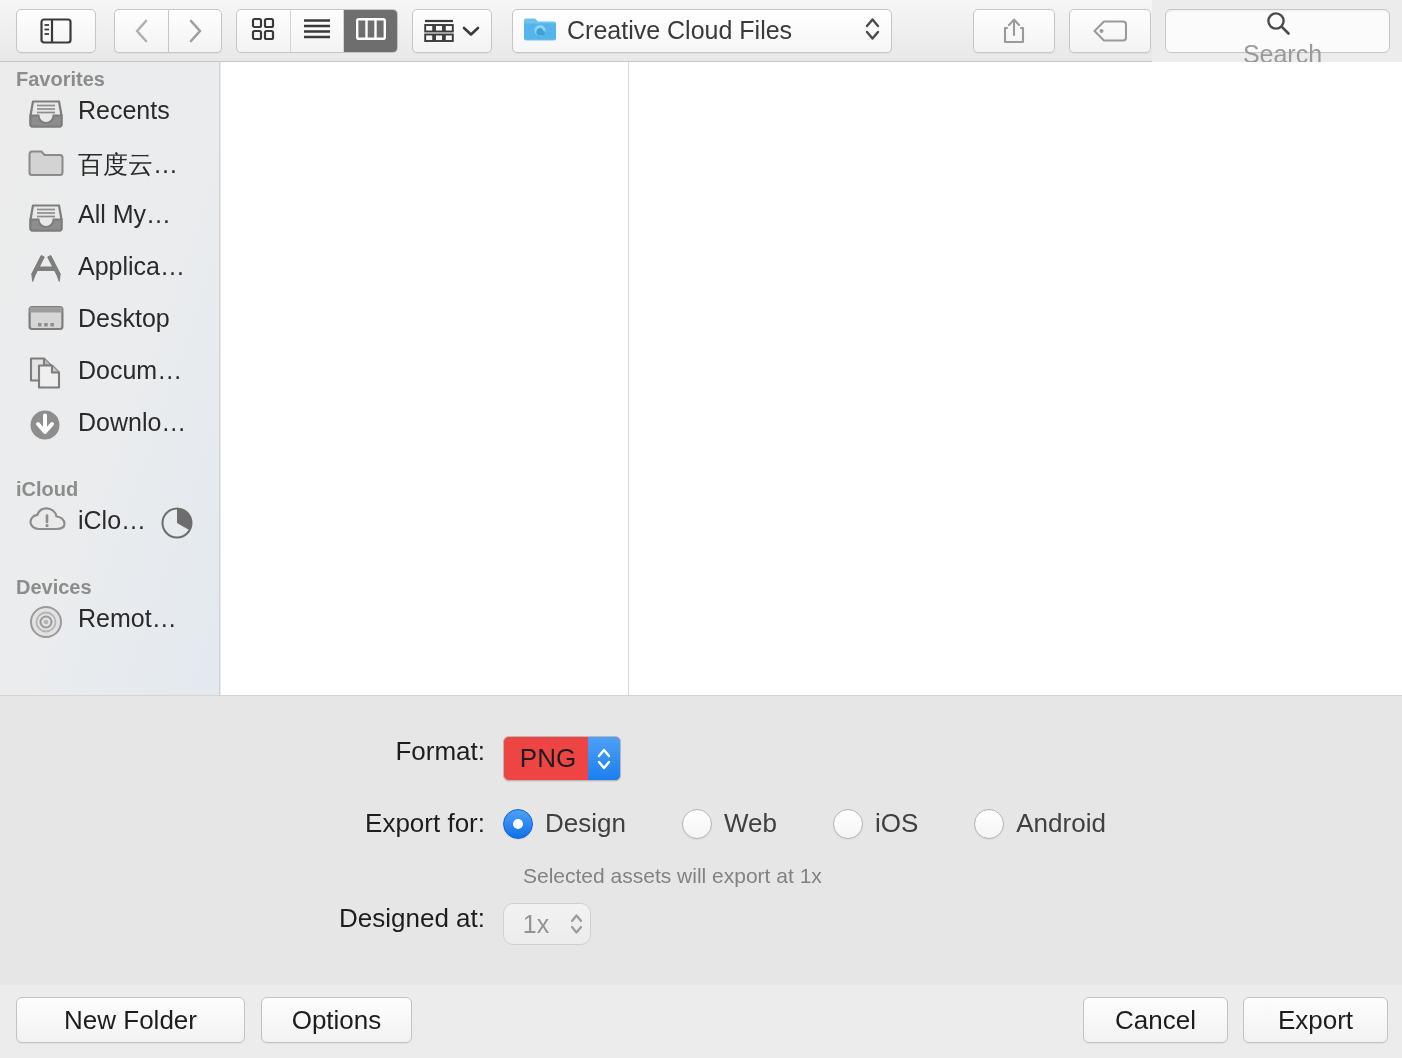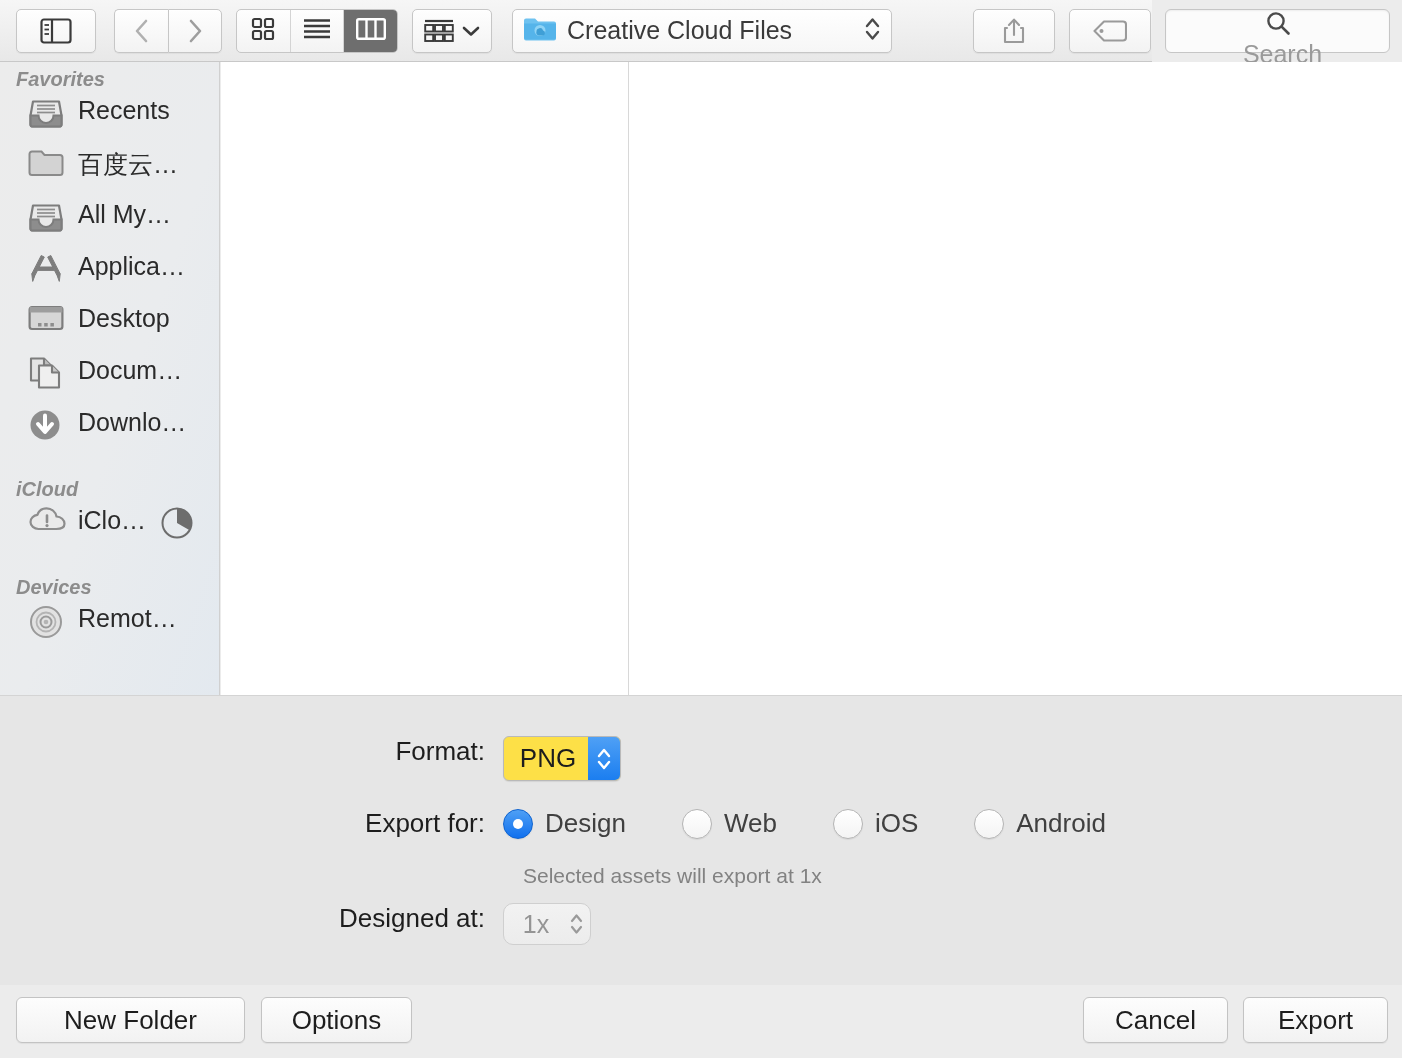--- a/index.html
+++ b/index.html
@@ -74,21 +74,21 @@
 
   
   .sidebar {
     position: absolute; top: 62px; left: 0; width: 220px; height: 633px;
     background: linear-gradient(to bottom right, #ececec 0%, #eaecee 55%, #e3e9ef 100%);
     border-right: 1px solid #d0d0d0;
     overflow: hidden;
   }
   .sb-head {
     font-size: 20px; font-weight: bold; color: #8c8c8c;
-    padding: 0 0 0 16px; height: 34px; line-height: 34px; font-style: italic;
+    padding: 0 0 0 16px; height: 34px; line-height: 34px;
   }
   .sb-item {
     display: flex; align-items: flex-start; height: 52px; padding-left: 28px;
     cursor: default;
   }
   .sb-item .ic { width: 44px; display: flex; align-items: center; }
   .sb-item .txt {
     font-size: 25px; color: #2a2a2a; white-space: nowrap;
     overflow: hidden; margin-left: 6px;
   }
@@ -110,21 +110,21 @@
   }
   .row { position: absolute; display: flex; align-items: flex-start; }
   .rlabel {
     font-size: 26px; color: #1d1d1d; text-align: right; width: 175px;
     margin-right: 18px;
   }
 
   .row-format { top: 40px; left: 310px; }
   .popup-format {
     width: 118px; height: 45px; position: relative;
-    background: #fde047; border: 1px solid #b9b9b9; border-radius: 6px;
+    background: #ef4444; border: 1px solid #b9b9b9; border-radius: 6px;
     display: flex; align-items: center;
     box-shadow: 0 1px 1px rgba(0,0,0,0.08);
   }
   .popup-format .val {
     flex: 1; text-align: center; font-size: 26px; color: #1d1d1d;
     padding-right: 28px;
   }
   .popup-format .stepper {
     position: absolute; right: 0; top: 0; width: 32px; height: 100%;
     background: linear-gradient(to bottom, #4fa0f5 0%, #1b7ef0 100%);

